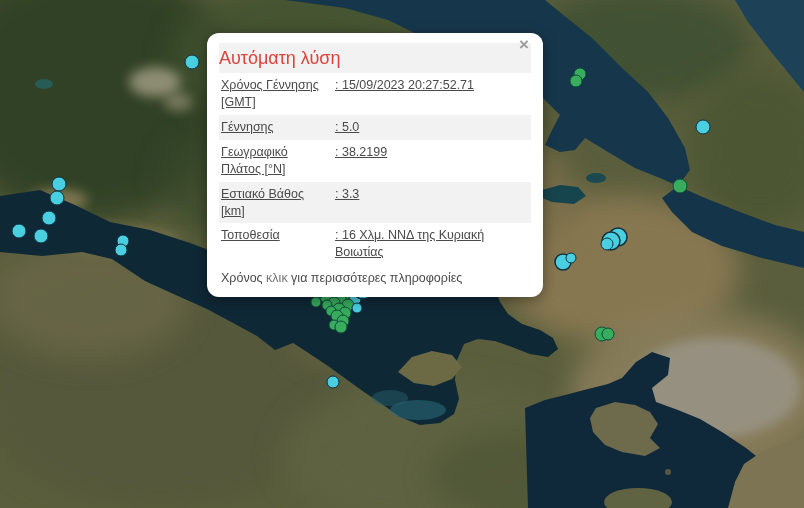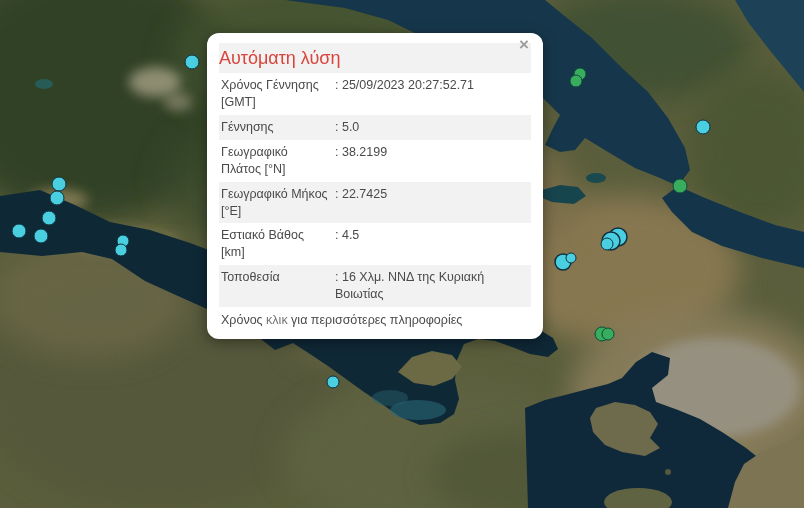--- a/index.html
+++ b/index.html
@@ -19,21 +19,21 @@
   }
   .popup-close{
     position:absolute;top:1px;right:12px;font-size:17px;font-weight:bold;color:#9c9c9c;
     background:none;border:none;cursor:pointer;padding:2px;line-height:1;font-family:"Liberation Sans",sans-serif;
   }
   .popup-header{
     background:#f2f2f2;text-align:left;font-size:18px;padding:3px 0;margin:0 0 0 0;
   }
   table.popup-table{border-collapse:collapse;width:100%;}
   table.popup-table tr:nth-child(even){background:#f2f2f2;}
-  table.popup-table td{vertical-align:top;padding:4px 2px;}
+  table.popup-table td{vertical-align:top;padding:4px 2px;text-decoration:underline;}
   td.cell-label{width:110px;padding-left:2px;}
   td.cell-value{padding-left:4px;}
   .popup-footer{padding:5px 2px 4px 2px;}
   .popup-link{cursor:pointer;text-decoration:none;}
 </style>
 </head>
 <body>
 
 <div id="stage">
 
@@ -148,37 +148,33 @@
 
   <div class="popup-tail"></div>
 
   <div class="popup">
     <button class="popup-close">×</button>
     <div class="popup-header" style="color: rgb(217, 69, 60);">Αυτόματη λύση</div>
     <table class="popup-table">
       <tbody id="popup-rows">
           <tr>
             <td class="cell-label">Χρόνος Γέννησης [GMT]</td>
-            <td class="cell-value">: 25/09/2023 20:27:52.71</td>
+            <td class="cell-value">: 15/09/2023 20:27:52.71</td>
           </tr>
           <tr>
             <td class="cell-label">Γέννησης</td>
             <td class="cell-value">: 5.0</td>
           </tr>
           <tr>
             <td class="cell-label">Γεωγραφικό Πλάτος [°N]</td>
             <td class="cell-value">: 38.2199</td>
           </tr>
           <tr>
-            <td class="cell-label">Γεωγραφικό Μήκος [°E]</td>
-            <td class="cell-value">: 22.7425</td>
-          </tr>
-          <tr>
             <td class="cell-label">Εστιακό Βάθος [km]</td>
-            <td class="cell-value">: 4.5</td>
+            <td class="cell-value">: 3.3</td>
           </tr>
           <tr>
             <td class="cell-label">Τοποθεσία</td>
             <td class="cell-value">: 16 Χλμ. ΝΝΔ της Κυριακή Βοιωτίας</td>
           </tr>
         </tbody>
     </table>
     <div class="popup-footer"><span>Χρόνος </span><a class="popup-link" style="color: #737373;">κλικ</a><span> για περισσότερες πληροφορίες</span></div>
   </div>
 

